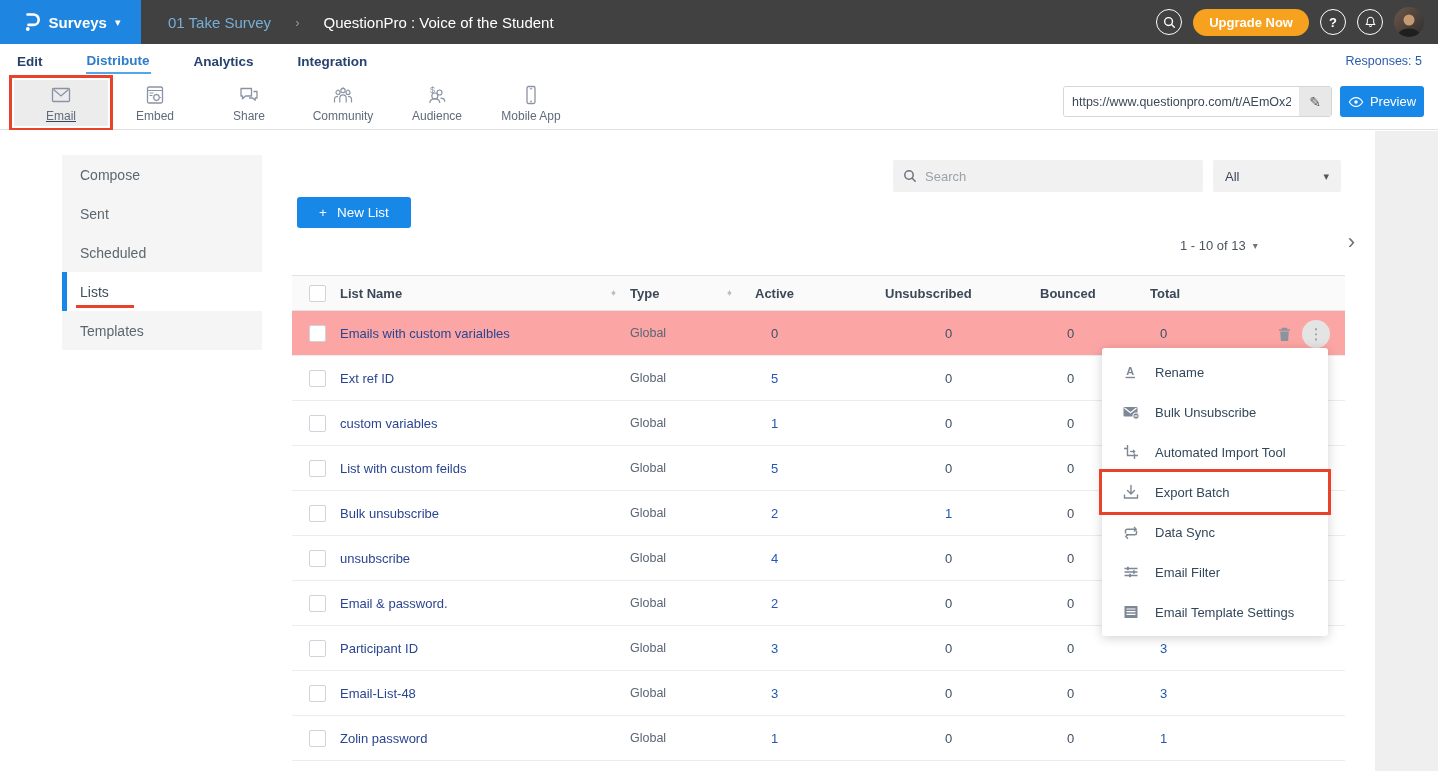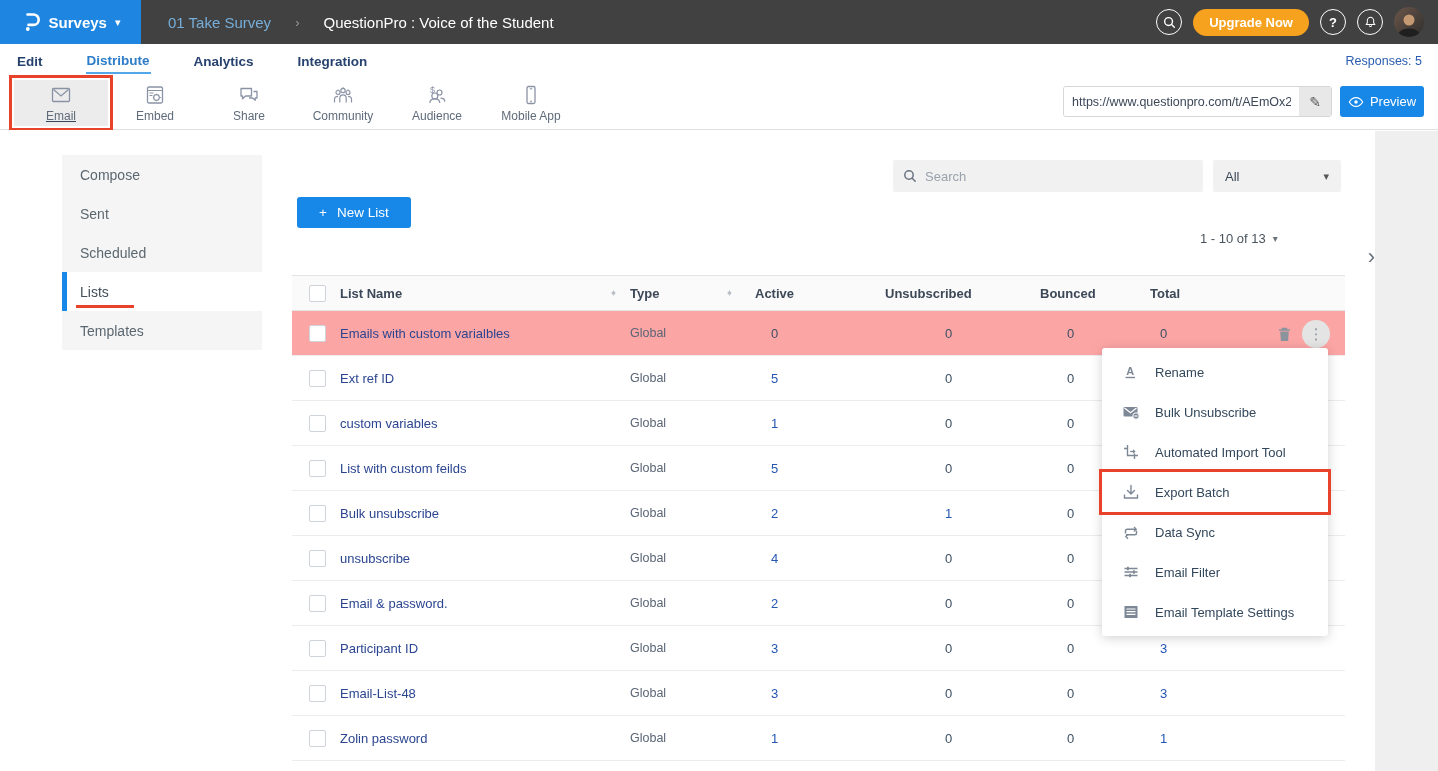--- a/index.html
+++ b/index.html
@@ -53,21 +53,21 @@
   .sidebar-item.active::before{content:"";position:absolute;left:0;top:0;bottom:0;width:5px;background:var(--blue);}
   .red-underline{position:absolute;left:14px;bottom:3px;width:58px;height:3px;background:var(--red);}
 
   .main{position:absolute;left:292px;top:0;width:1053px;}
   .search-box{position:absolute;left:601px;top:30px;width:310px;height:32px;background:#f1f1f1;border-radius:2px;display:flex;align-items:center;padding:0 10px;gap:8px;}
   .search-box input{flex:1;border:none;outline:none;background:transparent;font-size:13px;color:#3c4858;font-family:inherit;}
   .search-box input::placeholder{color:#9aa2ac;}
   .filter-select{position:absolute;left:921px;top:30px;width:128px;height:32px;background:#f1f1f1;border-radius:2px;display:flex;align-items:center;justify-content:space-between;padding:0 12px;font-size:13px;color:#3c4858;cursor:pointer;}
   .filter-select .caret{font-size:11px;color:#555;}
   .new-list-btn{position:absolute;left:5px;top:67px;height:31px;padding:0 22px;background:var(--blue);border:none;border-radius:3px;color:#fff;font-size:13.5px;font-weight:500;font-family:inherit;display:flex;align-items:center;gap:10px;cursor:pointer;}
-  .pagination{position:absolute;left:908px;top:101px;width:193px;height:22px;display:flex;align-items:flex-start;flex-direction:column;}
+  .pagination{position:absolute;left:888px;top:101px;width:193px;height:22px;display:flex;align-items:flex-end;}
   .page-range{font-size:13px;color:#4a545f;display:flex;align-items:center;gap:7px;cursor:pointer;}
   .page-range .caret{font-size:10px;color:#6b737c;}
   .next-chevron{margin-left:auto;font-size:22px;color:#6b737c;line-height:1;cursor:pointer;padding-right:18px;}
 
   
   .table{position:absolute;left:0;top:145px;width:1053px;font-size:13px;}
   .thead{display:flex;align-items:center;height:36px;background:#fafafa;border-top:1px solid #e3e3e3;border-bottom:1px solid #e3e3e3;font-weight:700;color:#3c4858;}
   .trow{display:flex;align-items:center;height:45px;border-bottom:1px solid #ececec;position:relative;background:#fff;}
   .trow.hovered{background:#fca5a5;}
   .cell{flex:none;}

